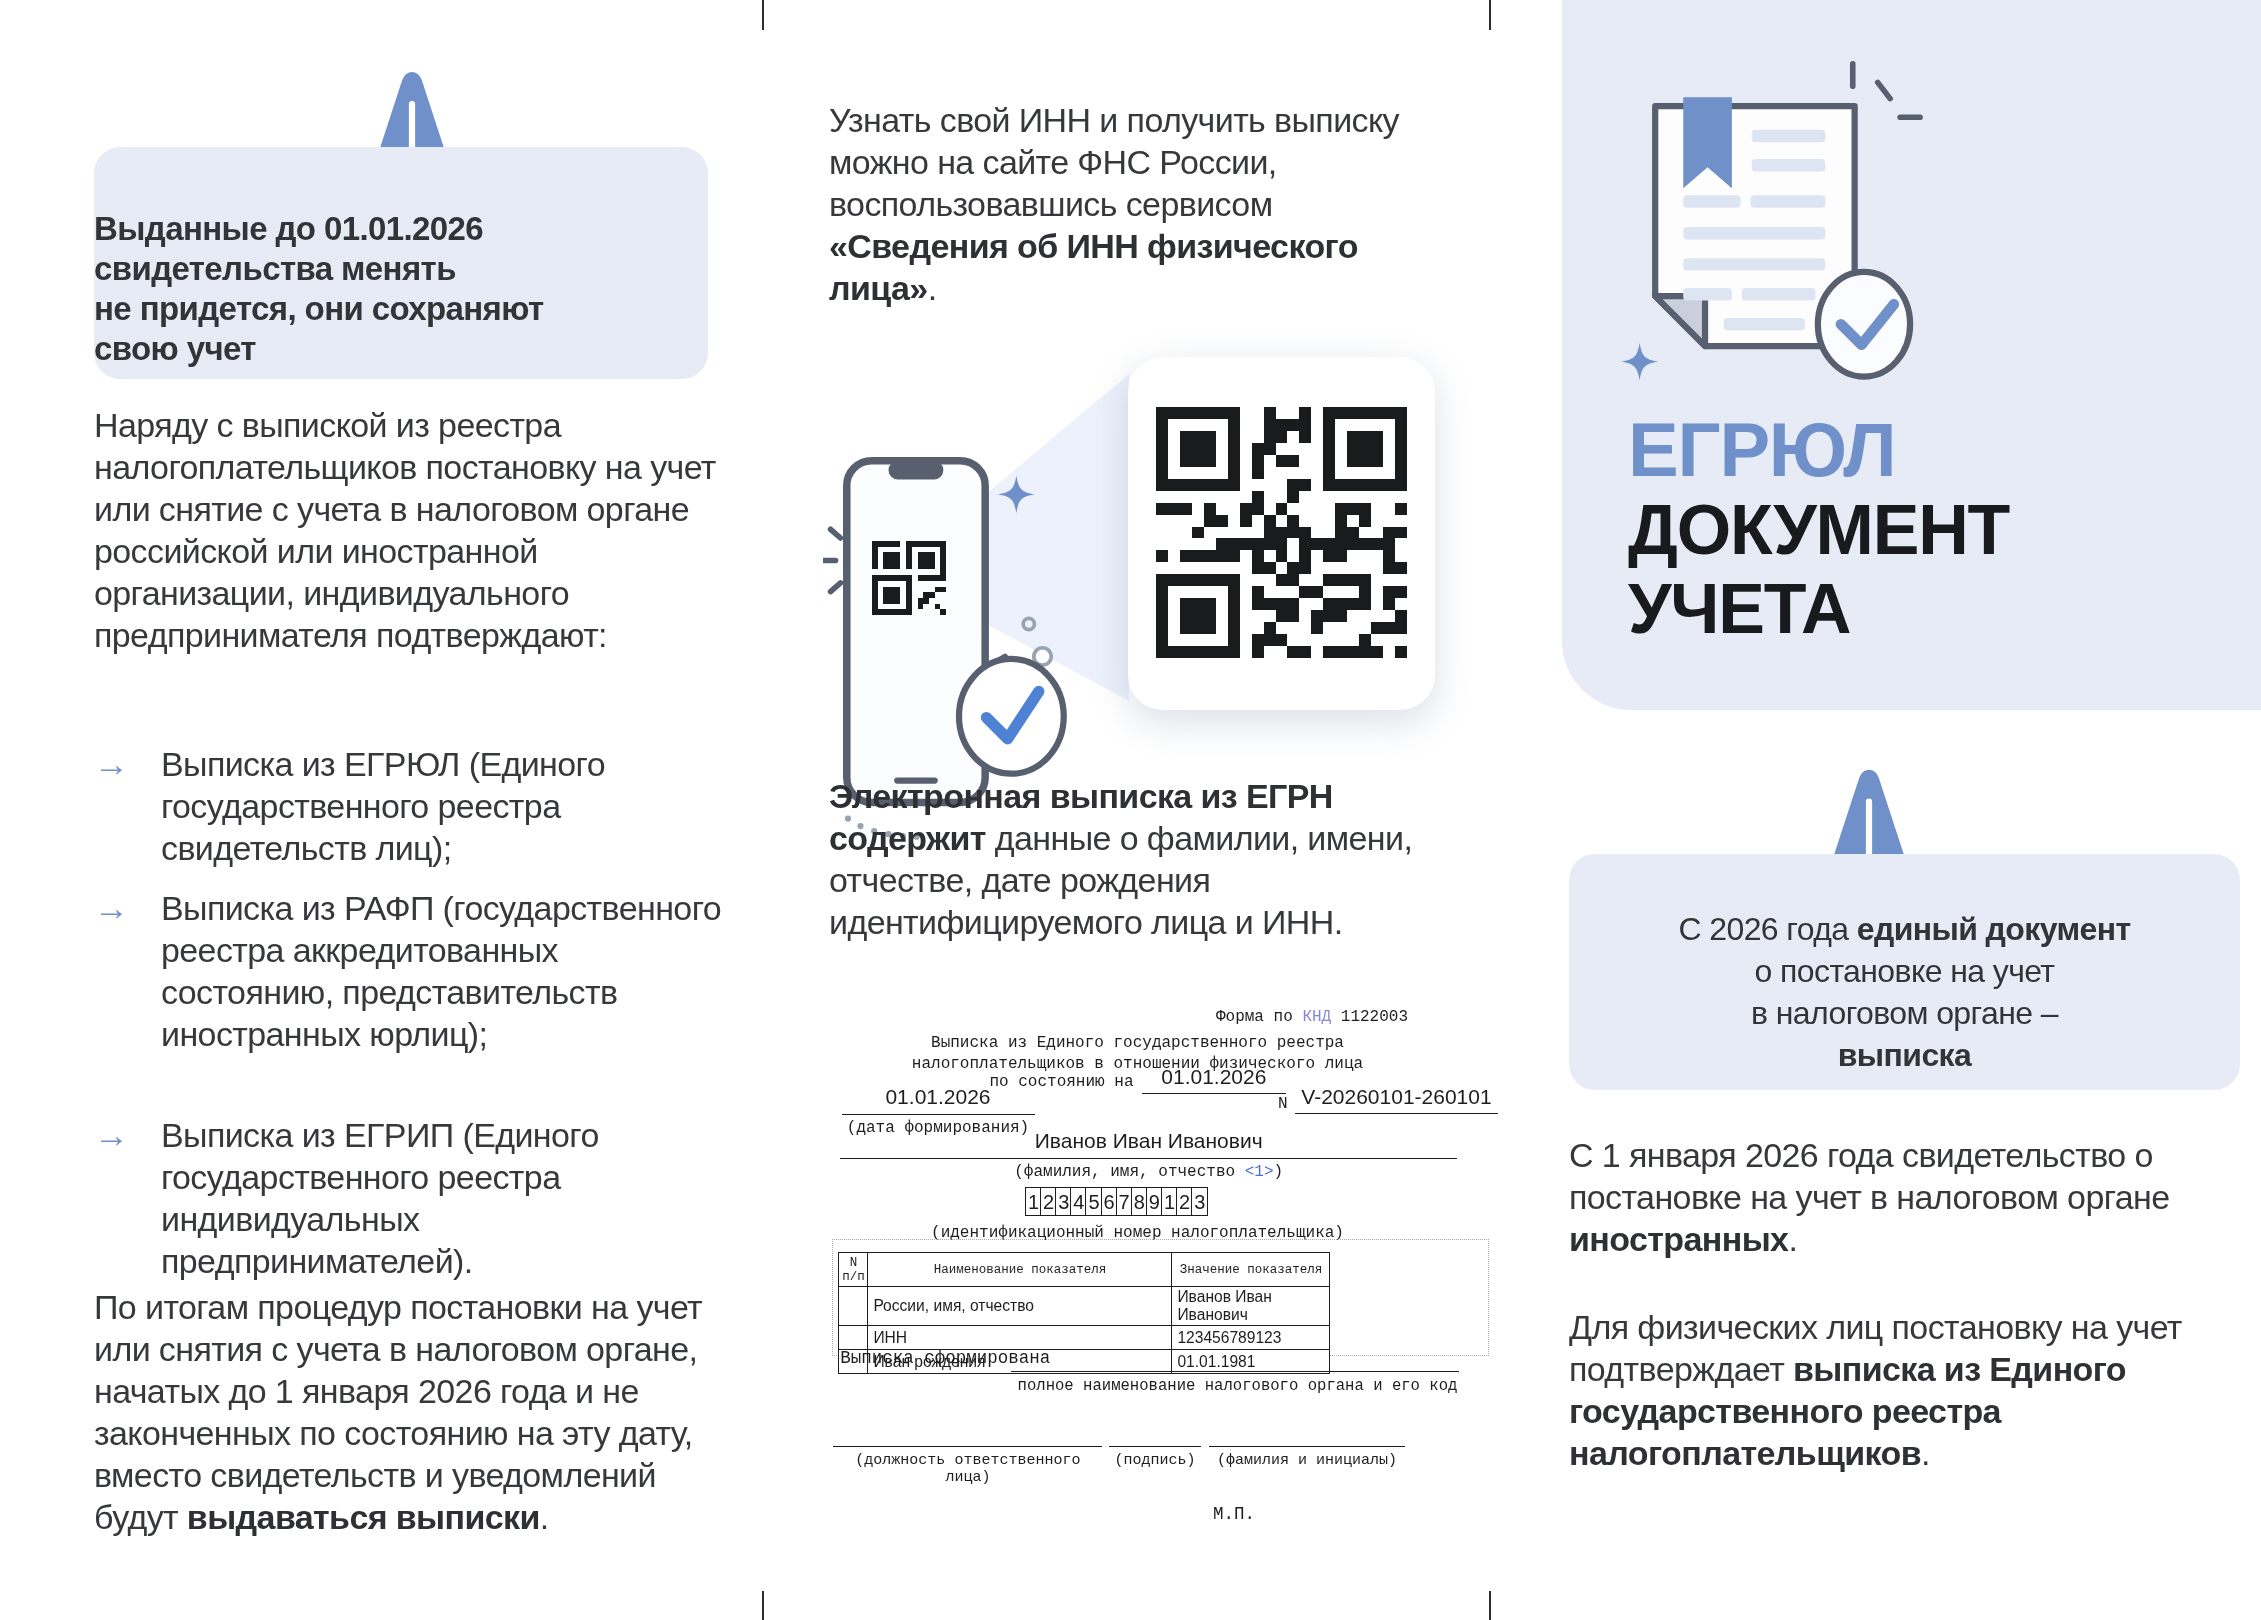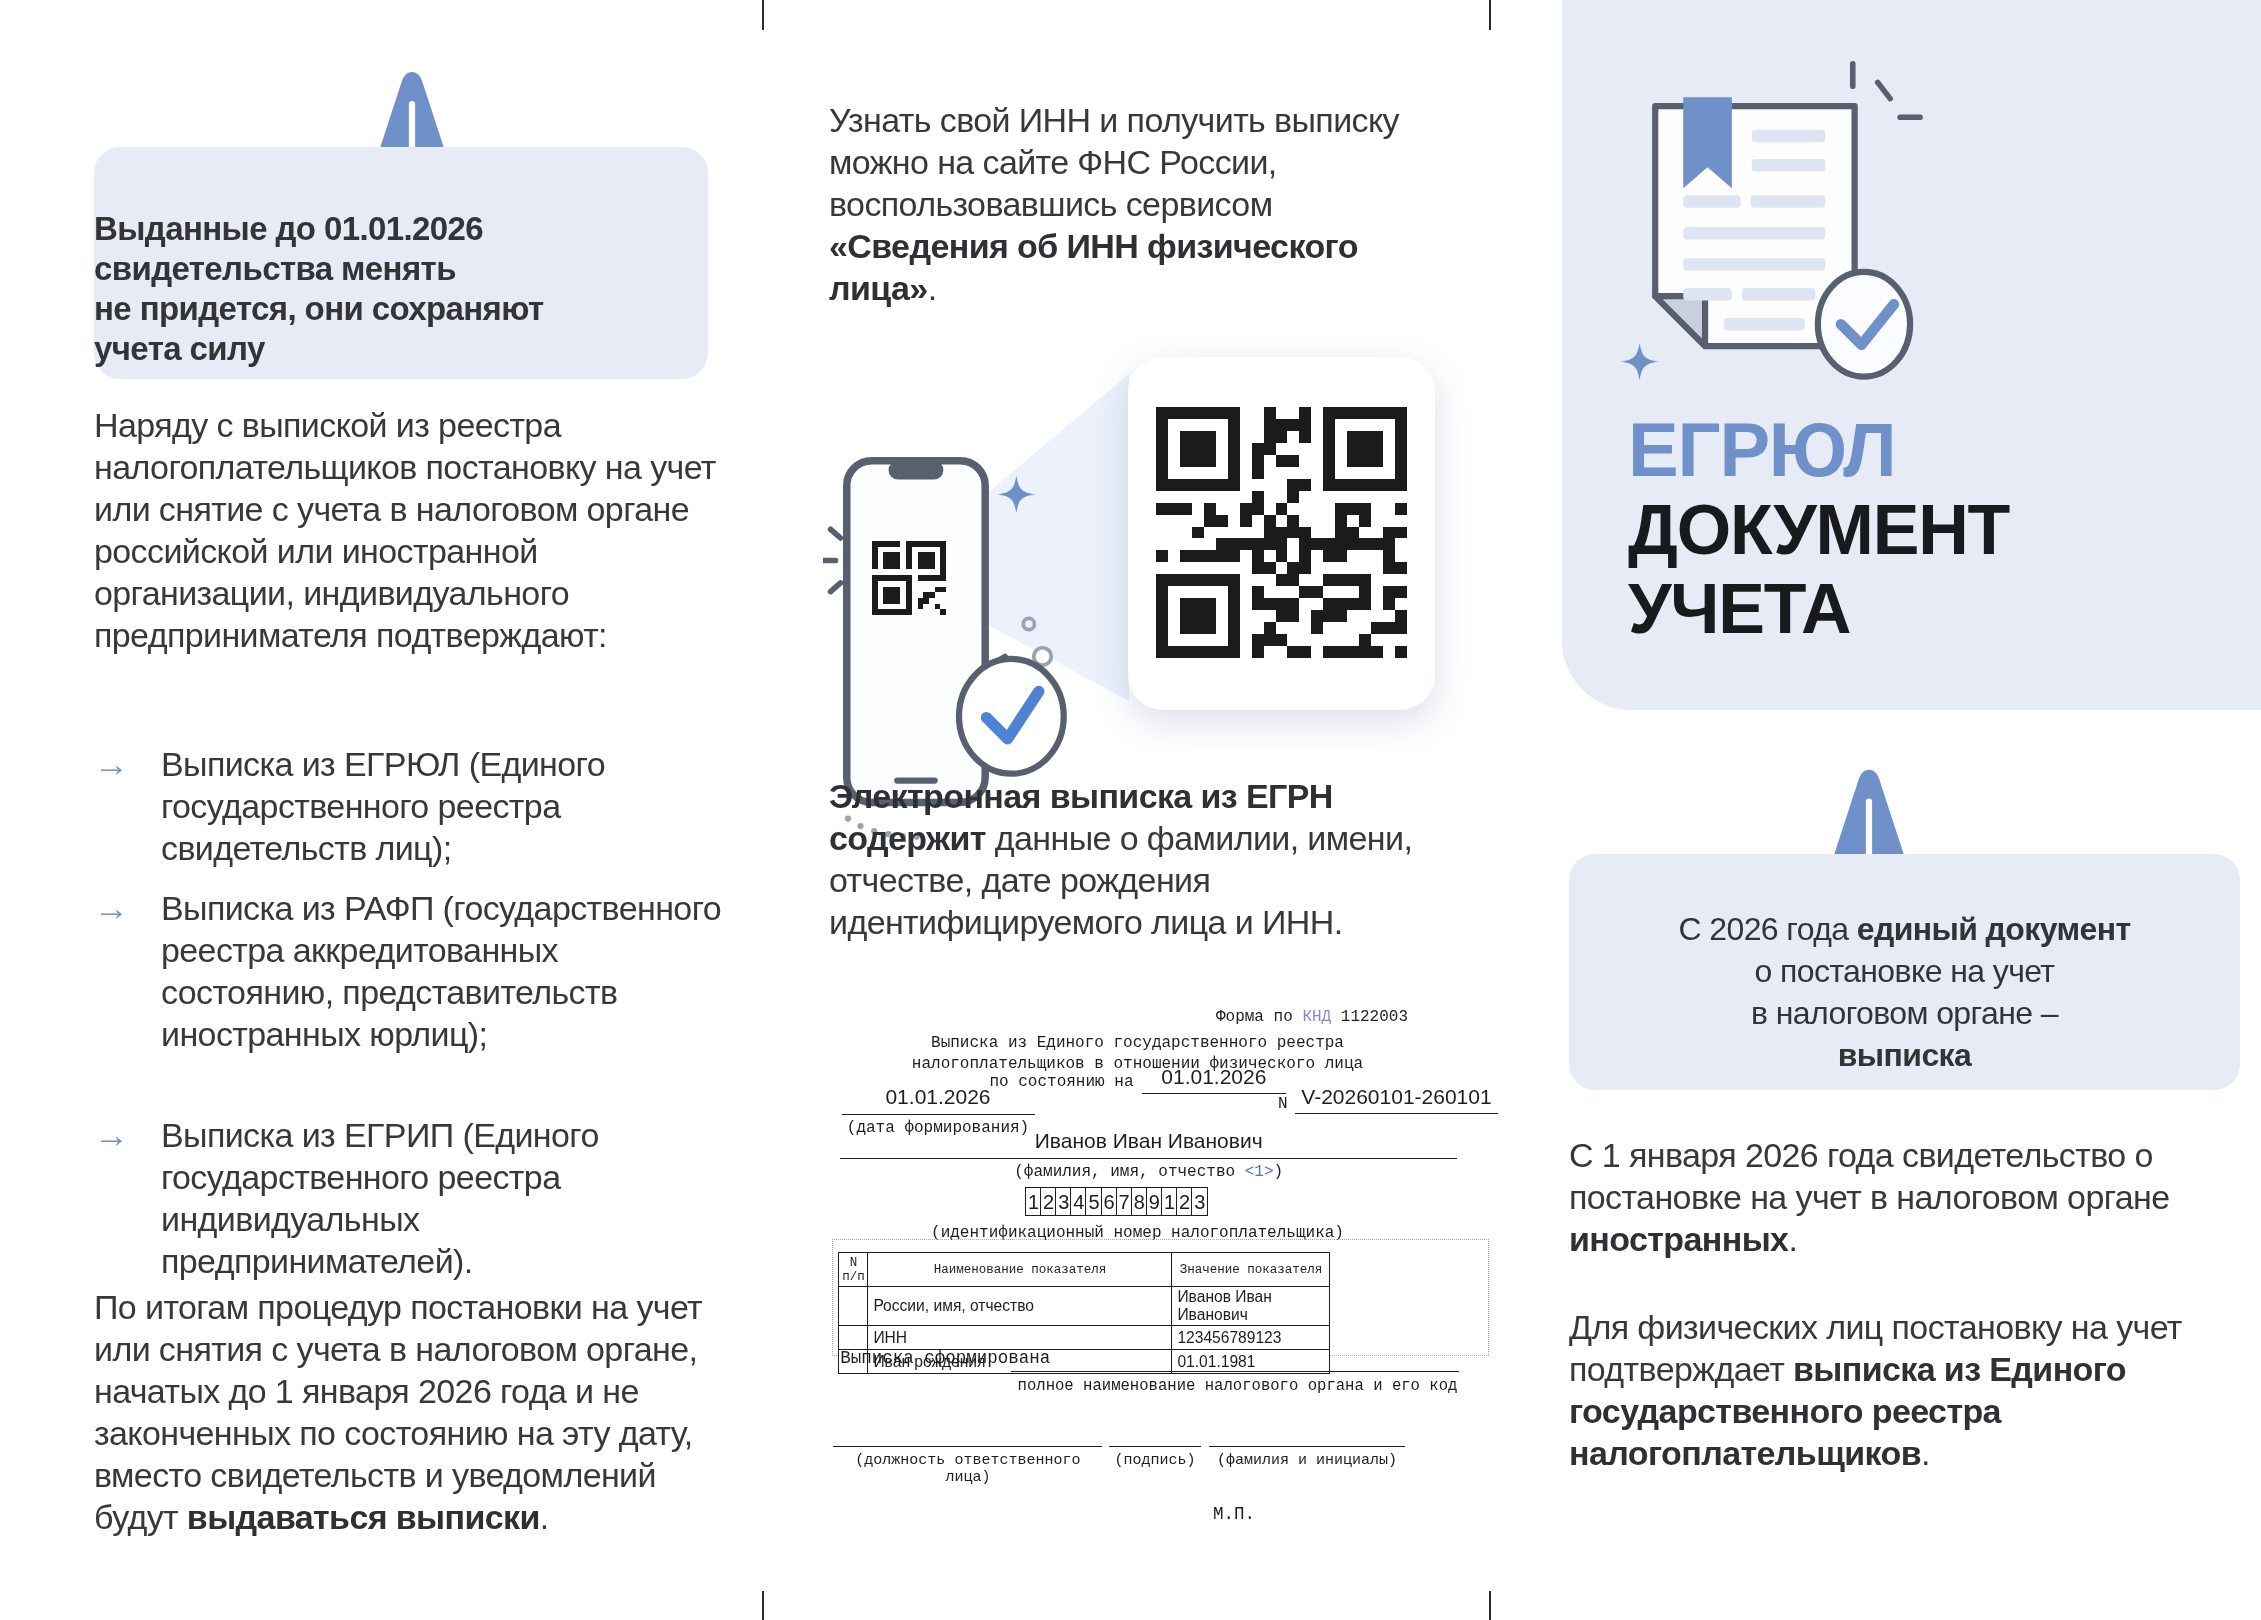--- a/index.html
+++ b/index.html
@@ -118,21 +118,21 @@
   <path d="M75,6 C83,6 88,12 91,20 L144,182 Q148,196 132,196 L18,196 Q2,196 6,182 L59,20 C62,12 67,6 75,6 Z" fill="#6f90c9"></path>
   <rect x="70" y="52" width="10" height="98" rx="5" fill="#ffffff"></rect>
   <circle cx="75" cy="172" r="9" fill="#ffffff"></circle>
 </svg>
 
 <div class="alert-box abs" style="left:94px;top:147px;width:614px;height:232px;">
   <div style="padding-top:62px;">
     <span class="line">Выданные до 01.01.2026</span>
     <span class="line">свидетельства менять</span>
     <span class="line">не придется, они сохраняют</span>
-    <span class="line">учета силу</span>
+    <span class="line">свою учет</span>
   </div>
 </div>
 
 <div class="body-text abs" style="left:94px;top:404px;width:630px;">Наряду с выпиской из реестра налогоплательщиков постановку на учет или снятие с учета в налоговом органе российской или иностранной организации, индивидуального предпринимателя подтверждают:</div>
 
 <div class="bullet body-text" style="top:743px;">
   <span class="arr">→</span>
   <span class="txt">Выписка из ЕГРЮЛ (Единого государственного реестра свидетельств лиц);</span>
 </div>
 <div class="bullet body-text" style="top:887px;">

